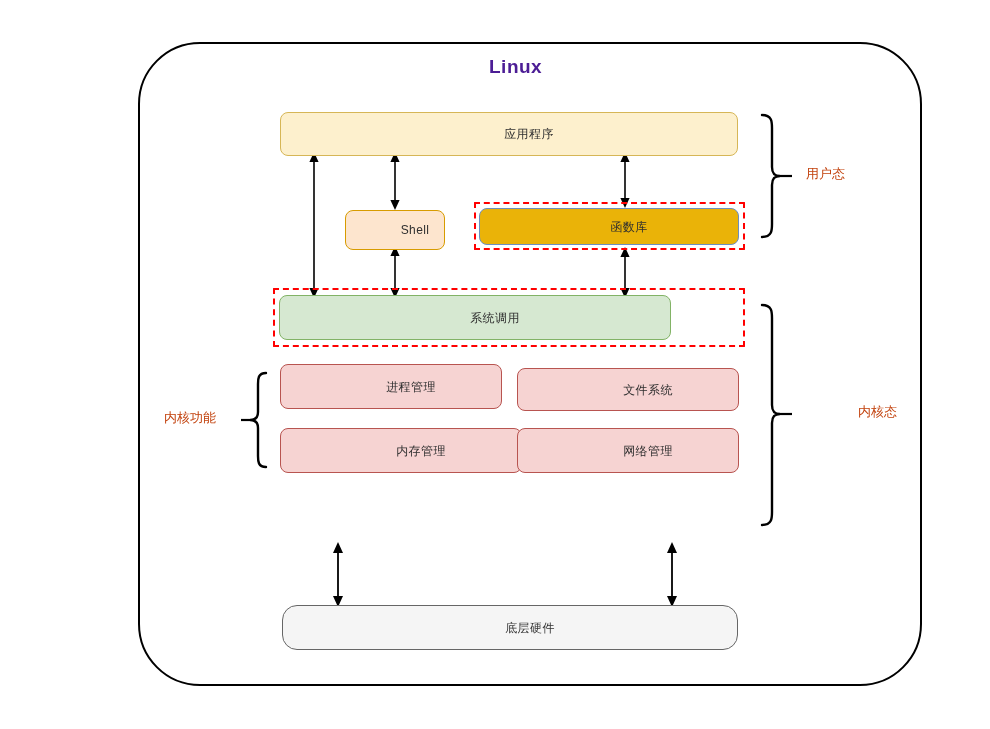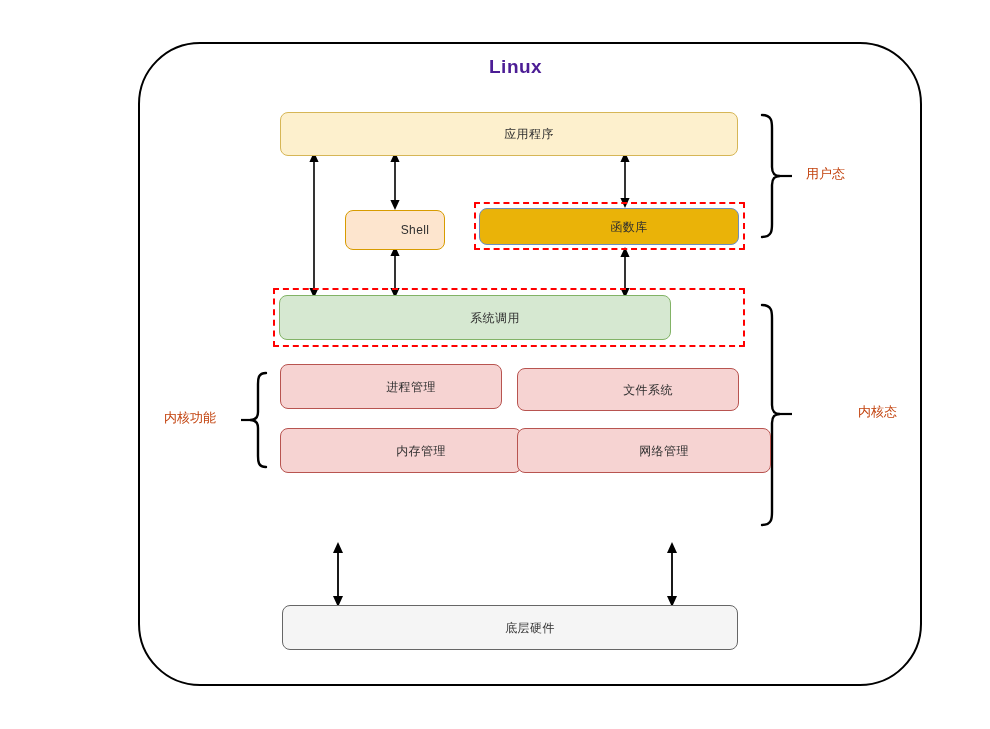--- a/index.html
+++ b/index.html
@@ -206,26 +206,26 @@
   </div>
 
   <div class="node node-kernel" style="left:517px; top:368px; width:222px; height:43px;">
     <span>文件系统</span>
   </div>
 
   <div class="node node-kernel" style="left:280px; top:428px; width:242px; height:45px;">
     <span>内存管理</span>
   </div>
 
-  <div class="node node-kernel" style="left:517px; top:428px; width:254px; height:45px;">
+  <div class="node node-kernel" style="left:517px; top:428px; width:222px; height:45px;">
     <span>网络管理</span>
   </div>
 
 
-  <div class="node node-hw" style="left:282px; top:605px; width:456px; height:45px;">
+  <div class="node node-hw" style="left:282px; top:605px; width:456px; height:45px;border-radius:15px;">
     <span>底层硬件</span>
   </div>
 
   <div class="brace-label" style="left:806px; top:167px;">用户态</div>
 
   <div class="brace-label" style="left:826px; top:405px;margin-left:32px;">内核态</div>
 
   <div class="brace-label" style="left:164px; top:411px;font-family:Liberation Serif, serif;">内核功能</div>
 
 </div>

